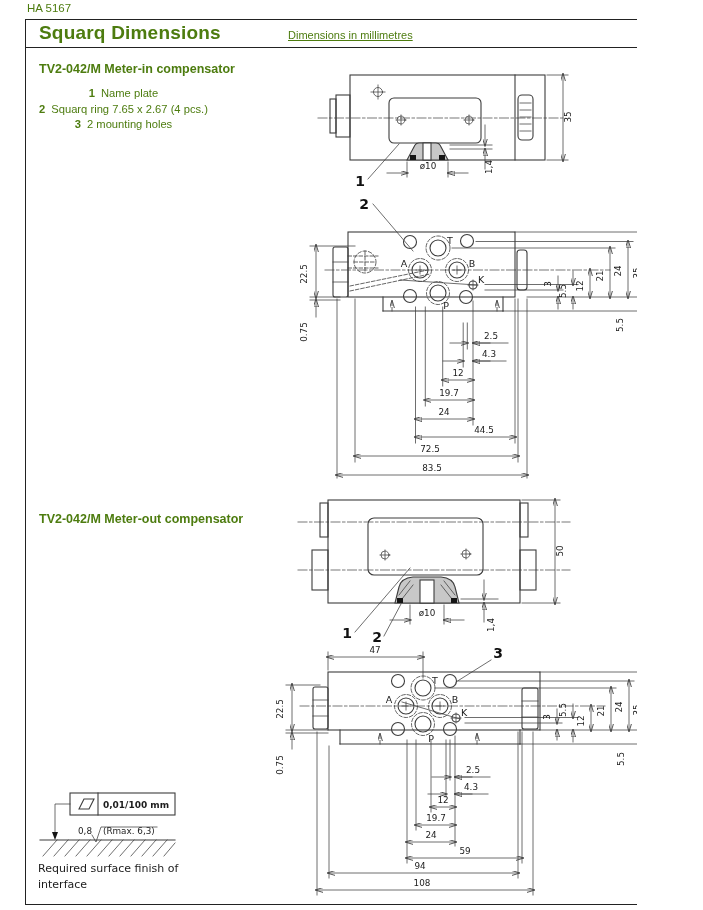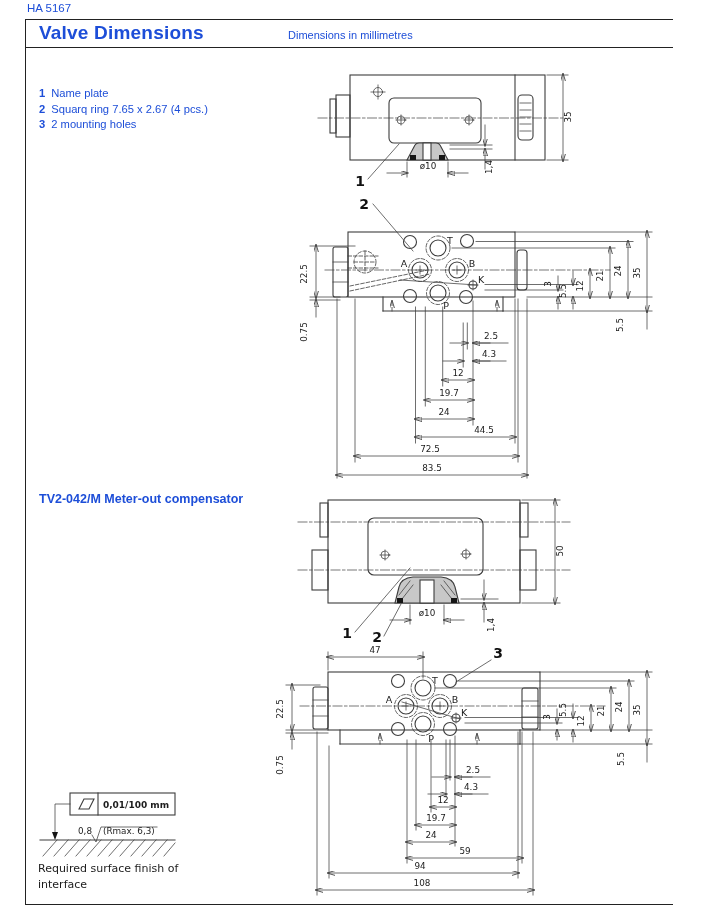--- a/index.html
+++ b/index.html
@@ -1,24 +1,24 @@
 <!DOCTYPE html>
 <html><head>
 <meta charset="utf-8">
 <style>
   html,body{margin:0;padding:0;background:#fff;}
-  #page{position:relative;width:637px;height:910px;background:#fff;font-family:"Liberation Sans",sans-serif;color:#1d4ed8;overflow:hidden;padding-left:36px;}
+  #page{position:relative;width:637px;height:910px;background:#fff;font-family:"Liberation Sans",sans-serif;color:#4d7c0f;overflow:hidden;}
   .abs{position:absolute;}
   #docnum{left:27px;top:2px;font-size:11.5px;}
   #frame{left:25px;top:19px;width:661px;height:884px;border:1.6px solid #222;}
   #titlerow{left:0;top:0;width:100%;height:27px;border-bottom:1.6px solid #222;}
   #title{left:13px;top:2px;font-size:19px;font-weight:bold;letter-spacing:.2px;}
-  #units{left:262px;top:9px;font-size:11px;}
+  #units{left:262px;top:9px;font-size:11px;text-decoration:underline;}
   .sectitle{font-size:12.5px;font-weight:bold;}
-  .legend{font-size:11.2px;line-height:15.5px;}
+  .legend{font-size:11.2px;line-height:15.5px;text-align:center;}
   .legend b{margin-right:6px;}
   svg text{font-family:"DejaVu Sans",sans-serif;fill:#1c1c1c;stroke:none;}
   .drw line,.drw rect,.drw circle,.drw path,.drw polyline{fill:none;stroke:#3d3d3d;stroke-width:1.1;stroke-linecap:square;}
   .drw .tn{stroke-width:.75;}
   .drw .ext,.drw .dim{stroke-width:.75;}
   .drw .dsh{stroke-dasharray:3.5,2;stroke-width:.8;}
   .drw .cl{stroke-dasharray:9,2.5,2.5,2.5;stroke-width:.7;}
   .drw .gf{fill:#c8c8c8;}
   .drw .bk{fill:#151515;stroke:none;}
   .drw .wf{fill:#fff;}
@@ -30,32 +30,33 @@
   .cap{font-size:11px;}
 </style>
 </head>
 <body>
 
 <div id="page">
   <div class="abs" id="docnum">HA 5167</div>
 
   <div class="abs" id="frame">
     <div class="abs" id="titlerow">
-      <div class="abs" id="title">Valve Dimensions</div>
+      <div class="abs" id="title">Squarq Dimensions</div>
       <div class="abs" id="units">Dimensions in millimetres</div>
     </div>
 
+    <div class="abs sectitle" style="left:13px;top:42px;">TV2-042/M Meter-in compensator</div>
 
     <div class="abs legend" style="left:13px;top:66px;">
       <div><b>1</b><span>Name plate</span></div>
       <div><b>2</b><span>Squarq ring 7.65 x 2.67 (4 pcs.)</span></div>
       <div><b>3</b><span>2 mounting holes</span></div>
     </div>
 
-    <div class="abs sectitle" style="left:13px;top:472px;">TV2-042/M Meter-out compensator</div>
+    <div class="abs sectitle" style="left:13px;top:492px;">TV2-042/M Meter-out compensator</div>
   </div>
 
   <svg class="abs drw" style="left:280px;top:55px;" width="395" height="425" viewBox="0 0 395 425">
     <defs>
       <marker id="arr" viewBox="0 0 10 6" markerWidth="8" markerHeight="5" refX="7.5" refY="3" orient="auto-start-reverse" markerUnits="userSpaceOnUse">
         <path d="M0 0 L10 3 L0 6 Z" fill="#3d3d3d" stroke="none"></path>
       </marker>
     </defs>
 
     <g>

